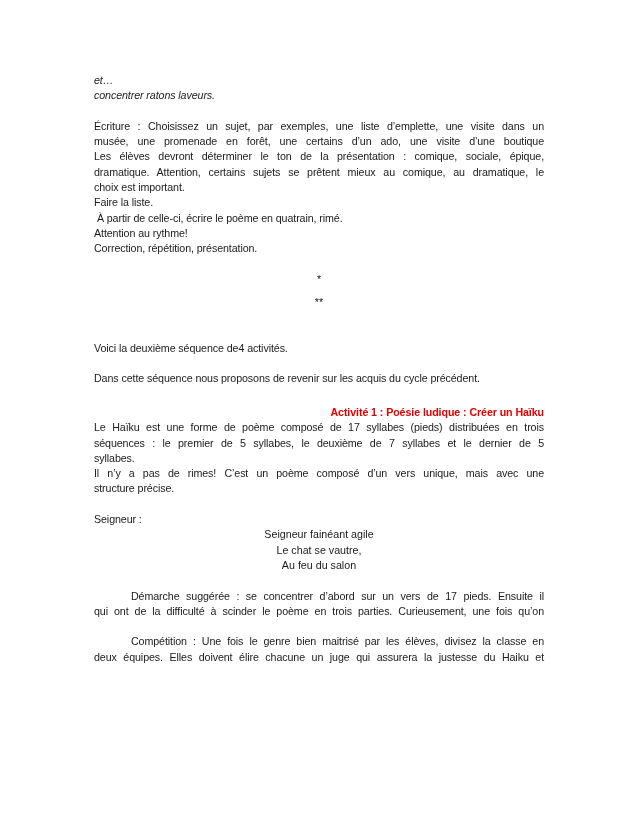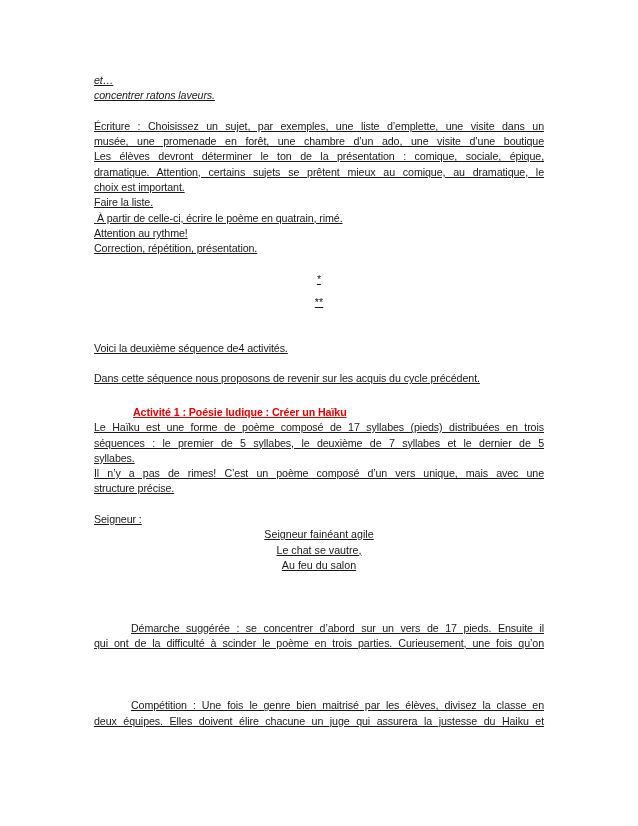--- a/index.html
+++ b/index.html
@@ -18,52 +18,51 @@
     font-family: "Liberation Sans", "DejaVu Sans", sans-serif;
     font-size: 10.7px;
     letter-spacing: -0.1px;
     color: var(--text-color, #1b1b1b);
   }
   .line {
     height: 15.3px;
     line-height: 15.3px;
     white-space: pre-wrap;
     overflow: visible;
-    text-decoration: underline;
   }
   .just {
     text-align: justify;
     text-align-last: justify;
   }
   .center {
     text-align: center;
     letter-spacing: 0;
   }
   .italic {
     font-style: italic;
   }
   .indent {
     padding-left: 37px;
-    margin-top: 32px;
   }
   .heading {
     padding-left: 39px;
     font-weight: bold;
     color: var(--heading-red, #e30000);
+    text-align: right;
   }
 </style>
 </head>
 <body>
 
 <div class="page">
     <div class="line italic">et…</div>
     <div class="line italic">concentrer ratons laveurs.</div>
     <div class="line"></div>
     <div class="line just">Écriture : Choisissez un sujet, par exemples, une liste d’emplette, une visite dans un</div>
-    <div class="line just">musée, une promenade en forêt, une chambre d’un ado, une visite d’une boutique</div>
+    <div class="line just">musée, une promenade en forêt, une certains d’un ado, une visite d’une boutique</div>
     <div class="line just">Les élèves devront déterminer le ton de la présentation : comique, sociale, épique,</div>
     <div class="line just">dramatique. Attention, certains sujets se prêtent mieux au comique, au dramatique, le</div>
     <div class="line">choix est important.</div>
     <div class="line">Faire la liste.</div>
     <div class="line"> À partir de celle-ci, écrire le poème en quatrain, rimé.</div>
     <div class="line">Attention au rythme!</div>
     <div class="line">Correction, répétition, présentation.</div>
     <div class="line"></div>
     <div class="line center">*</div>
     <div class="line" style="height: 7.65px;"></div>

